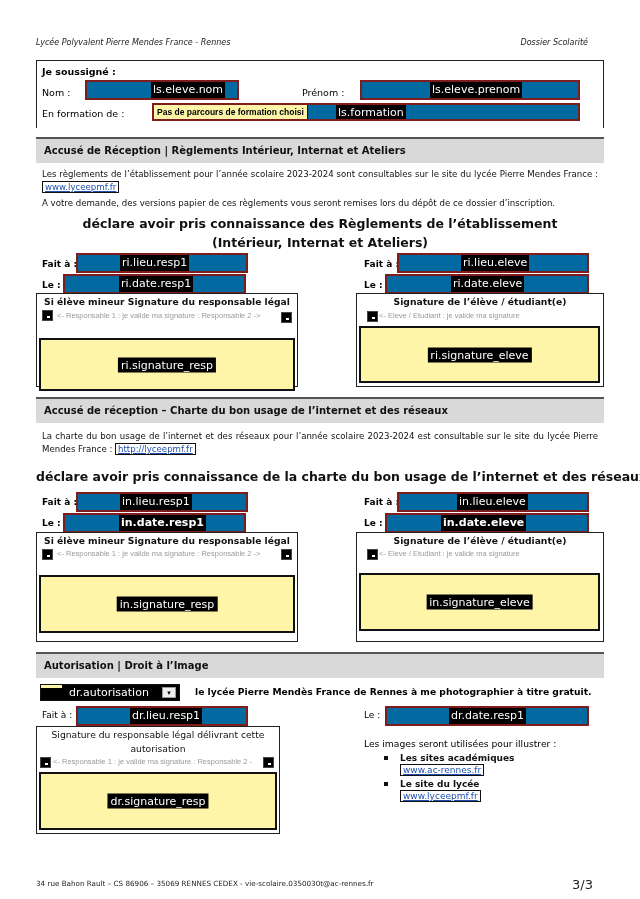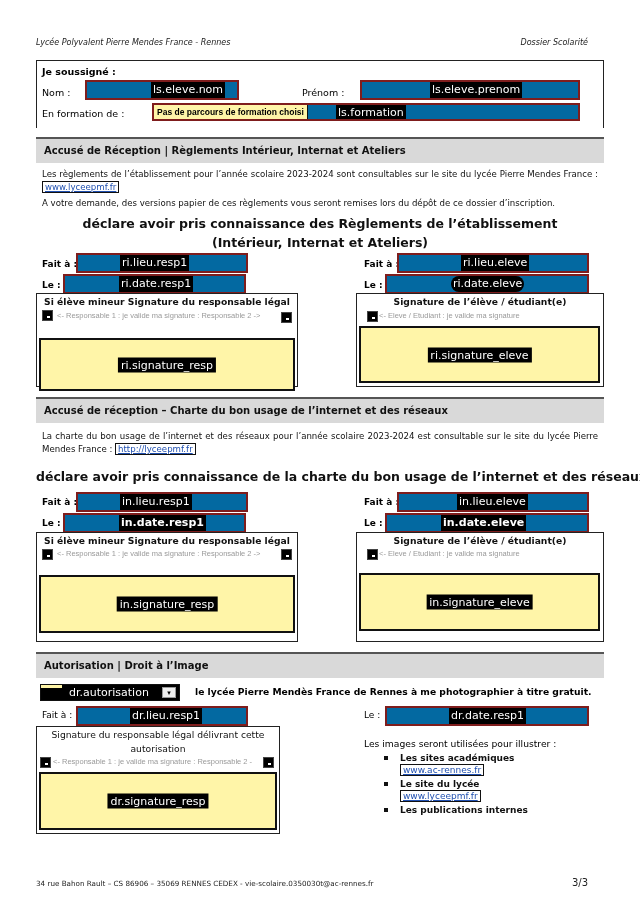--- a/index.html
+++ b/index.html
@@ -66,21 +66,21 @@
 <div class="abs lbl b" style="left:42px;top:280px;font-size:9px;">Le :</div>
 <div class="field" style="left:63px;top:274px;width:183px;">
   <span class="tag" style="left:54px;">ri.date.resp1</span>
 </div>
 <div class="abs lbl b" style="left:364px;top:259px;font-size:9px;">Fait à :</div>
 <div class="field" style="left:397px;top:253px;width:192px;">
   <span class="tag" style="left:62px;">ri.lieu.eleve</span>
 </div>
 <div class="abs lbl b" style="left:364px;top:280px;font-size:9px;">Le :</div>
 <div class="field" style="left:385px;top:274px;width:204px;">
-  <span class="tag" style="left:64px;border-radius:8px;">ri.date.eleve</span>
+  <span class="tag" style="left:64px;">ri.date.eleve</span>
 </div>
 
 <div class="box" style="left:36px;top:293px;width:262px;height:94px;">
   <div class="abs sig-head" style="left:0;width:100%;top:2px;">Si élève mineur Signature du responsable légal</div>
   <div class="chk" style="left:5px;top:16px;"></div>
   <div class="abs sig-sub" style="left:20px;top:17px;">&lt;- Responsable 1 : je valide ma signature : Responsable 2 -&gt;</div>
   <div class="chk" style="left:244px;top:18px;"></div>
   <div class="sigfield" style="left:2px;top:44px;width:256px;height:53px;">
     <span class="tag">ri.signature_resp</span>
   </div>
@@ -171,19 +171,16 @@
 <div class="abs lbl" style="left:364px;top:738px;font-size:9.2px;">Les images seront utilisées pour illustrer :</div>
 <ul class="abs bullet-list" style="left:378px;top:752px;width:200px;">
   <li>
     <span>Les sites académiques</span><br>
     <span class="link" style="font-weight:normal;">www.ac-rennes.fr</span>
   </li>
   <li>
     <span>Le site du lycée</span><br>
     <span class="link" style="font-weight:normal;">www.lyceepmf.fr</span>
   </li>
-  <li>
-    <span>Les publications internes</span>
-  </li>
 </ul>
 
 <div class="abs" style="left:36px;top:879px;font-family:'DejaVu Sans',sans-serif;font-size:7.2px;color:#222;white-space:nowrap;">34 rue Bahon Rault – CS 86906 – 35069 RENNES CEDEX - vie-scolaire.0350030t@ac-rennes.fr</div>
-<div class="abs" style="left:572px;top:877px;font-family:'DejaVu Sans',sans-serif;font-size:10px;color:#222;">3/3</div>
+<div class="abs" style="left:572px;top:877px;font-family:'DejaVu Sans',sans-serif;font-size:13px;color:#222;">3/3</div>
 
 </body></html>

